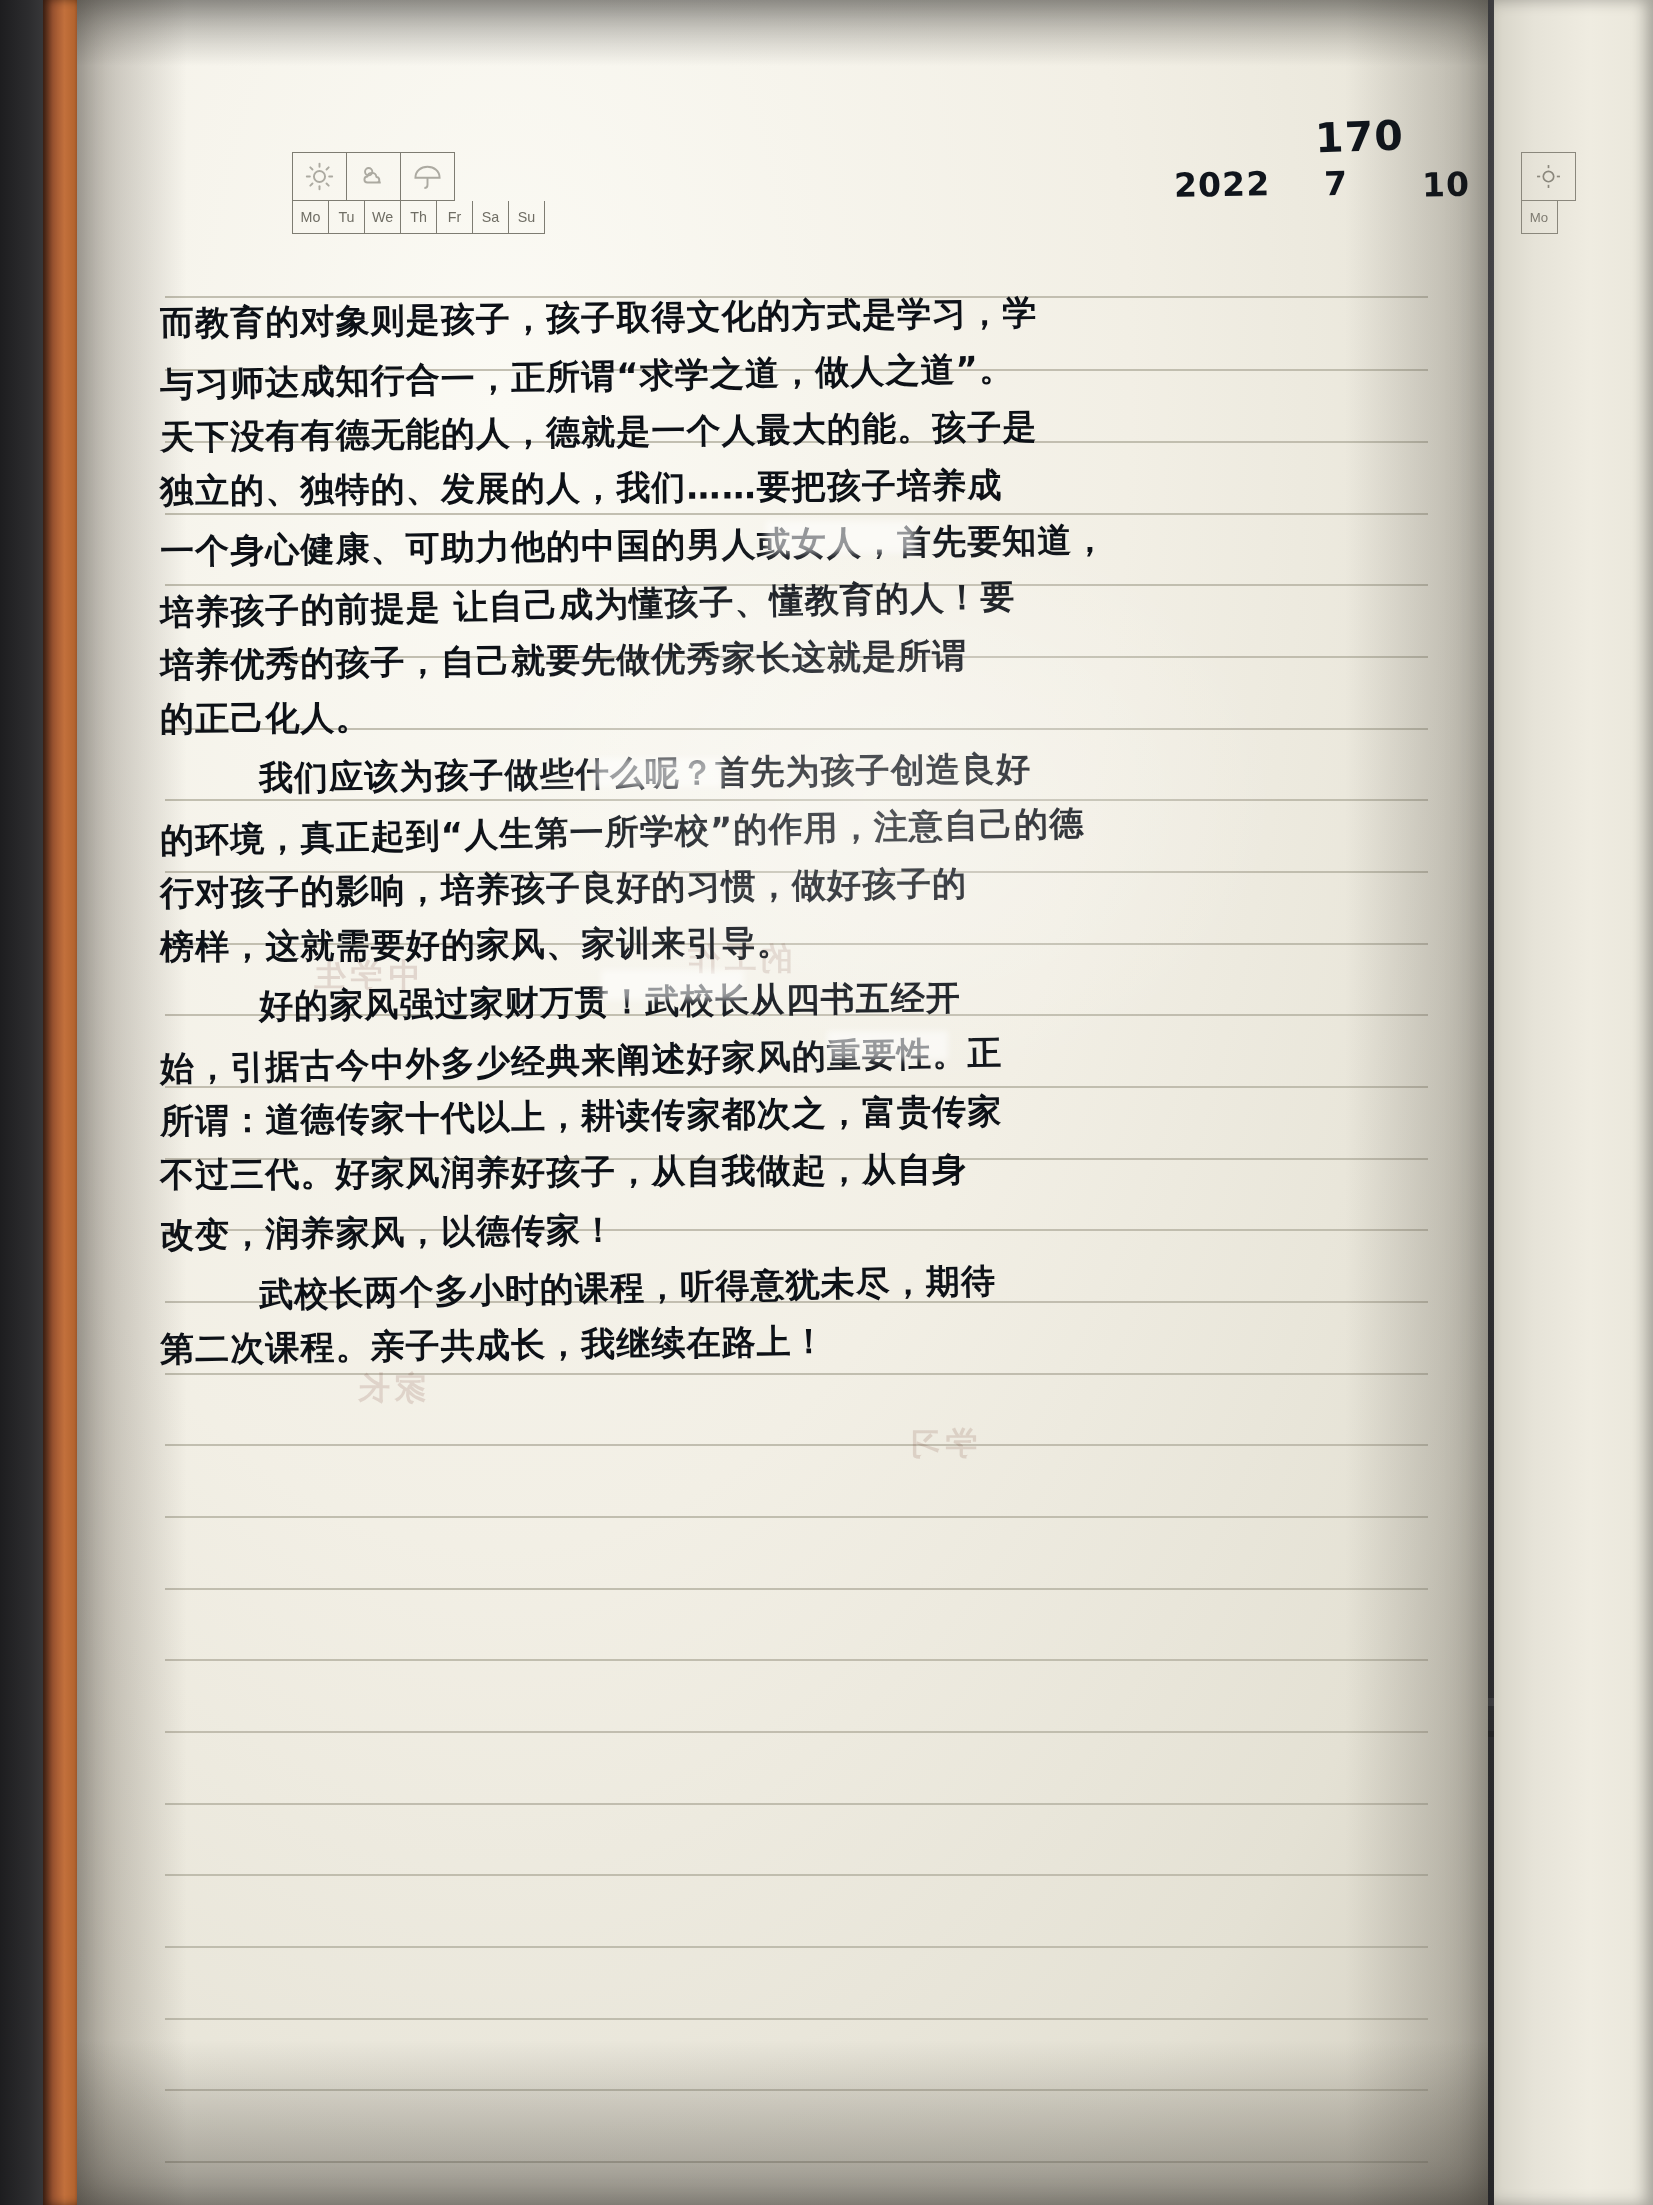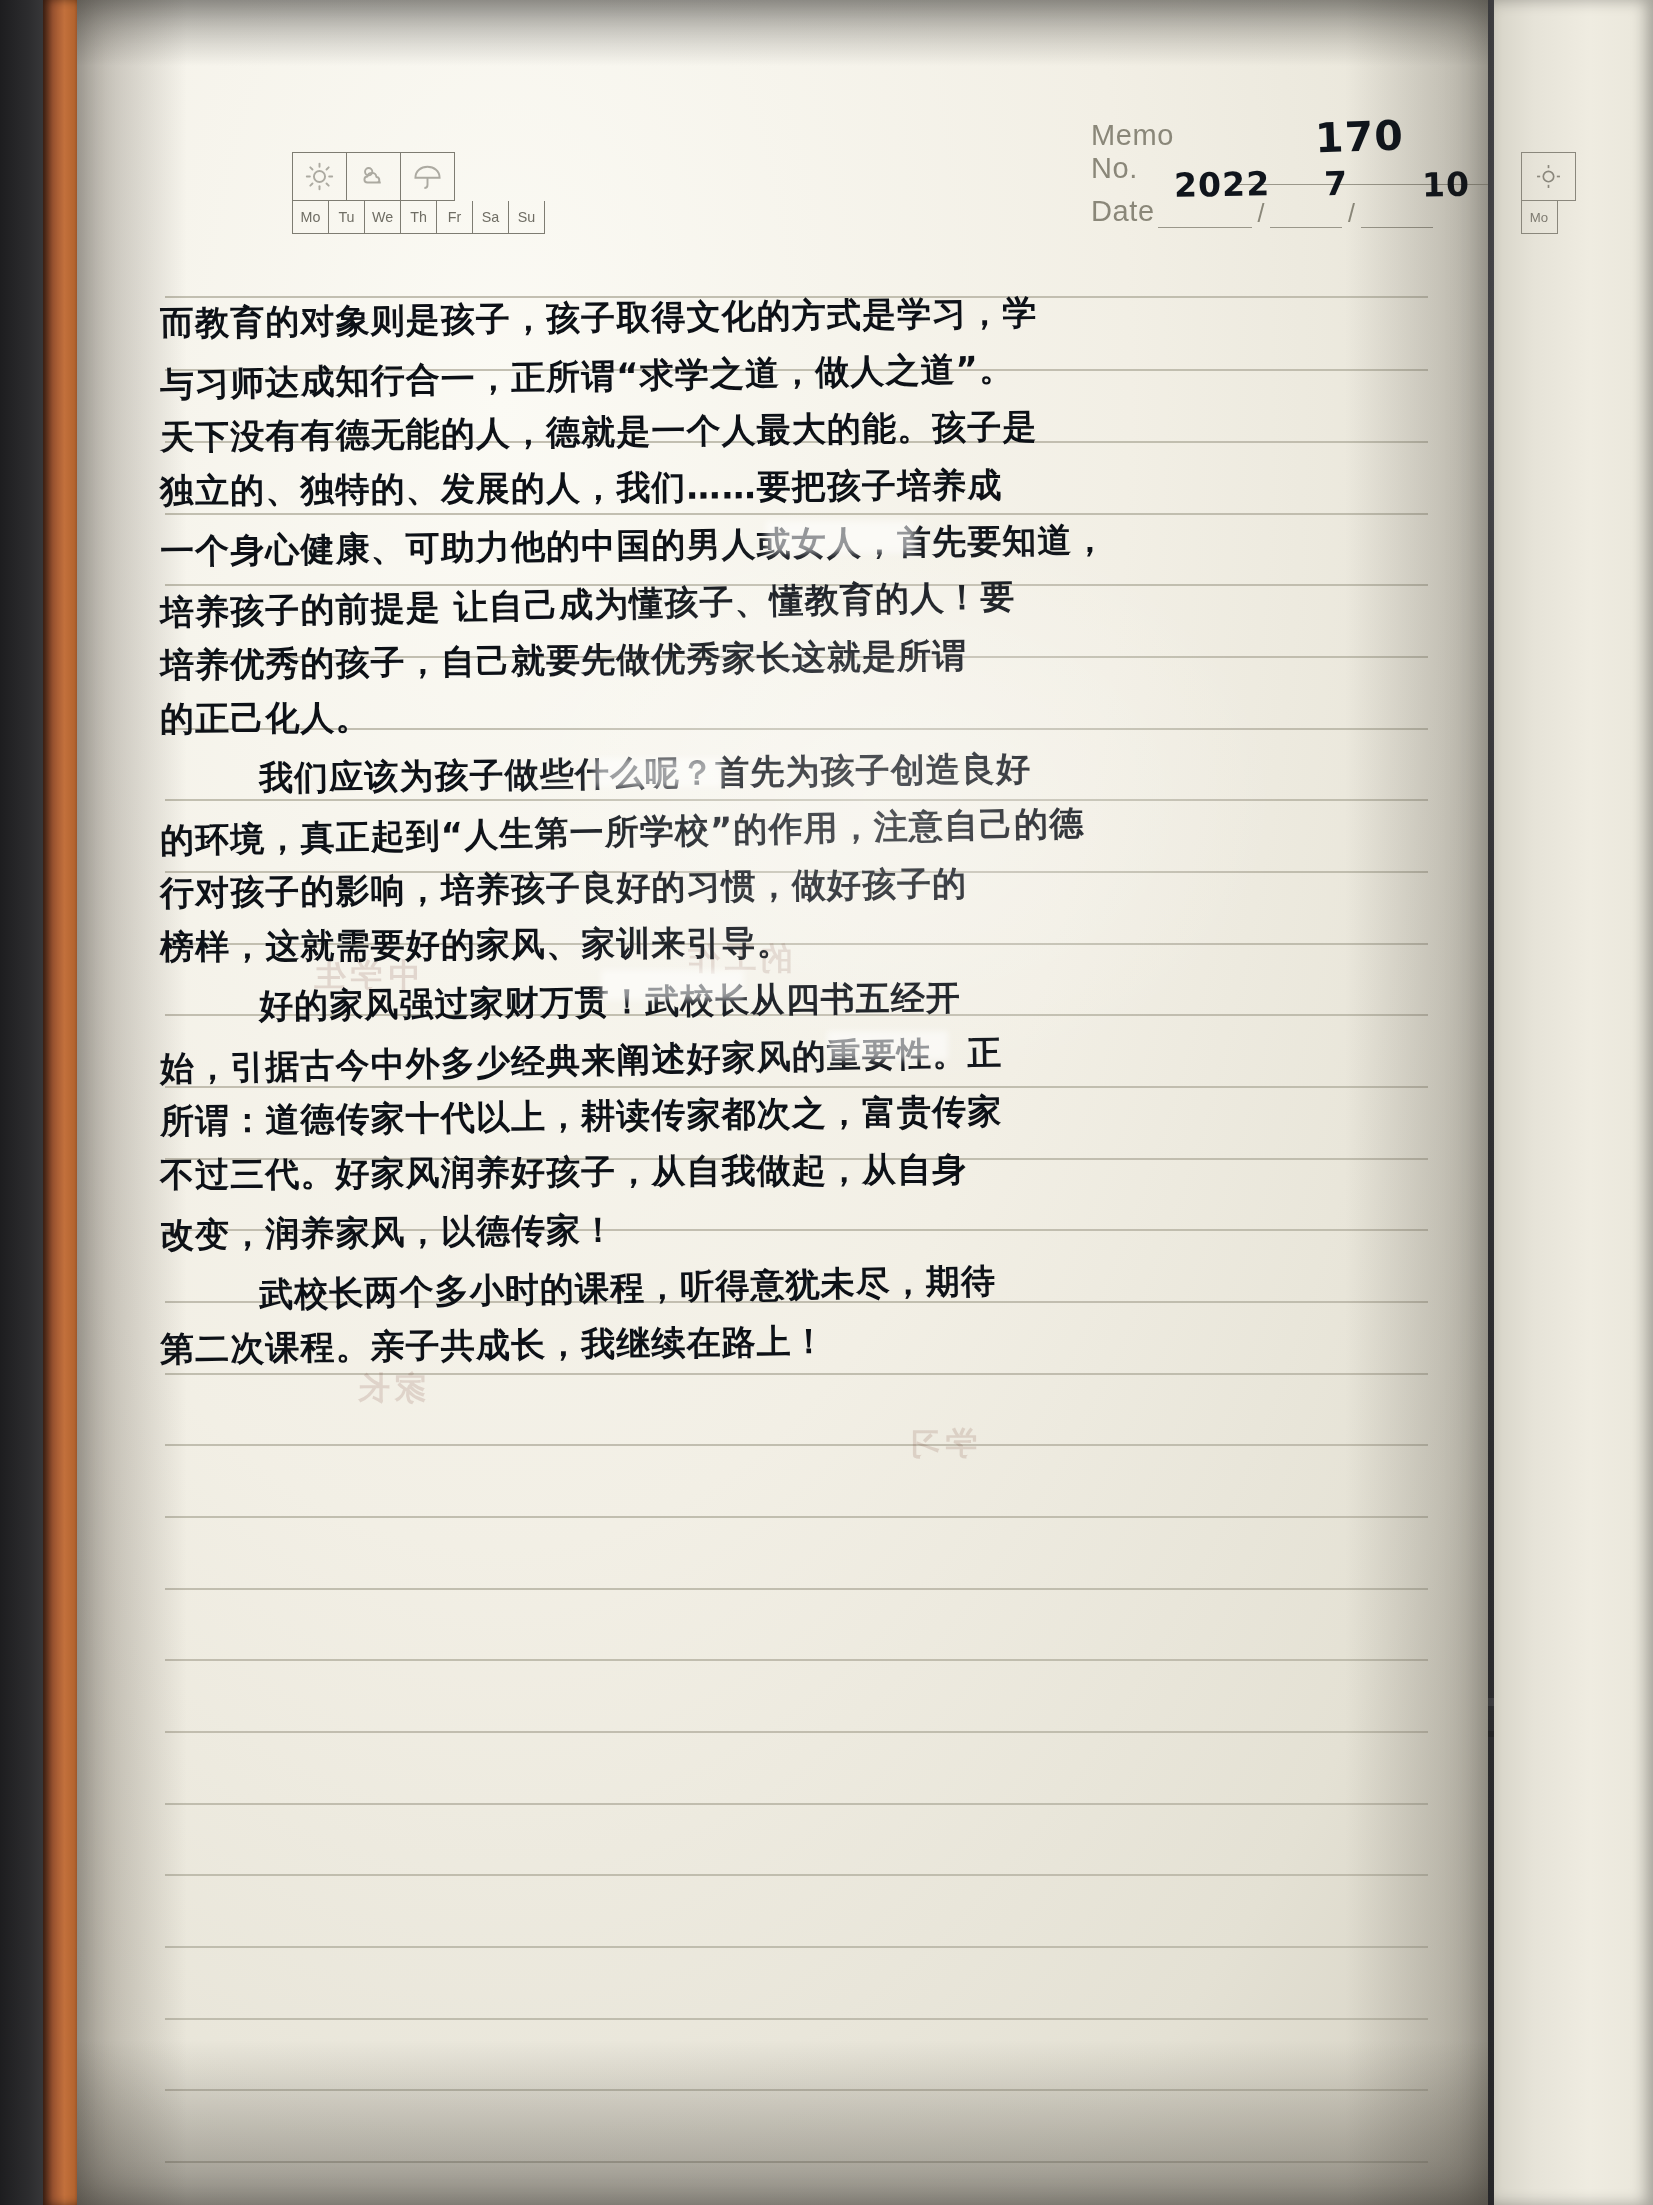--- a/index.html
+++ b/index.html
@@ -376,34 +376,20 @@
         <div class="dcell">Mo</div>
         <div class="dcell">Tu</div>
         <div class="dcell">We</div>
         <div class="dcell">Th</div>
         <div class="dcell">Fr</div>
         <div class="dcell">Sa</div>
         <div class="dcell">Su</div>
       </div>
     </div>
 
-    <div class="memo-block">
-      <div class="memo-line">
-        <span class="memo-label">Memo No.</span>
-        <span class="memo-rule no"></span>
-      </div>
-      <div class="memo-line">
-        <span class="memo-label">Date</span>
-        <span class="date-seg"></span>
-        <span class="slash">/</span>
-        <span class="date-seg" style="width:72px;"></span>
-        <span class="slash">/</span>
-        <span class="date-seg" style="width:72px;"></span>
-      </div>
-    </div>
 
     <div class="hw hw-num">170</div>
     <div class="hw hw-year">2022</div>
     <div class="hw hw-month">7</div>
     <div class="hw hw-day">10</div>
 
     <div class="body-text">
       <div class="ln s1">而教育的对象则是孩子，孩子取得文化的方式是学习，学</div>
       <div class="ln s2">与习师达成知行合一，正所谓“求学之道，做人之道”。</div>
       <div class="ln s1">天下没有有德无能的人，德就是一个人最大的能。孩子是</div>

